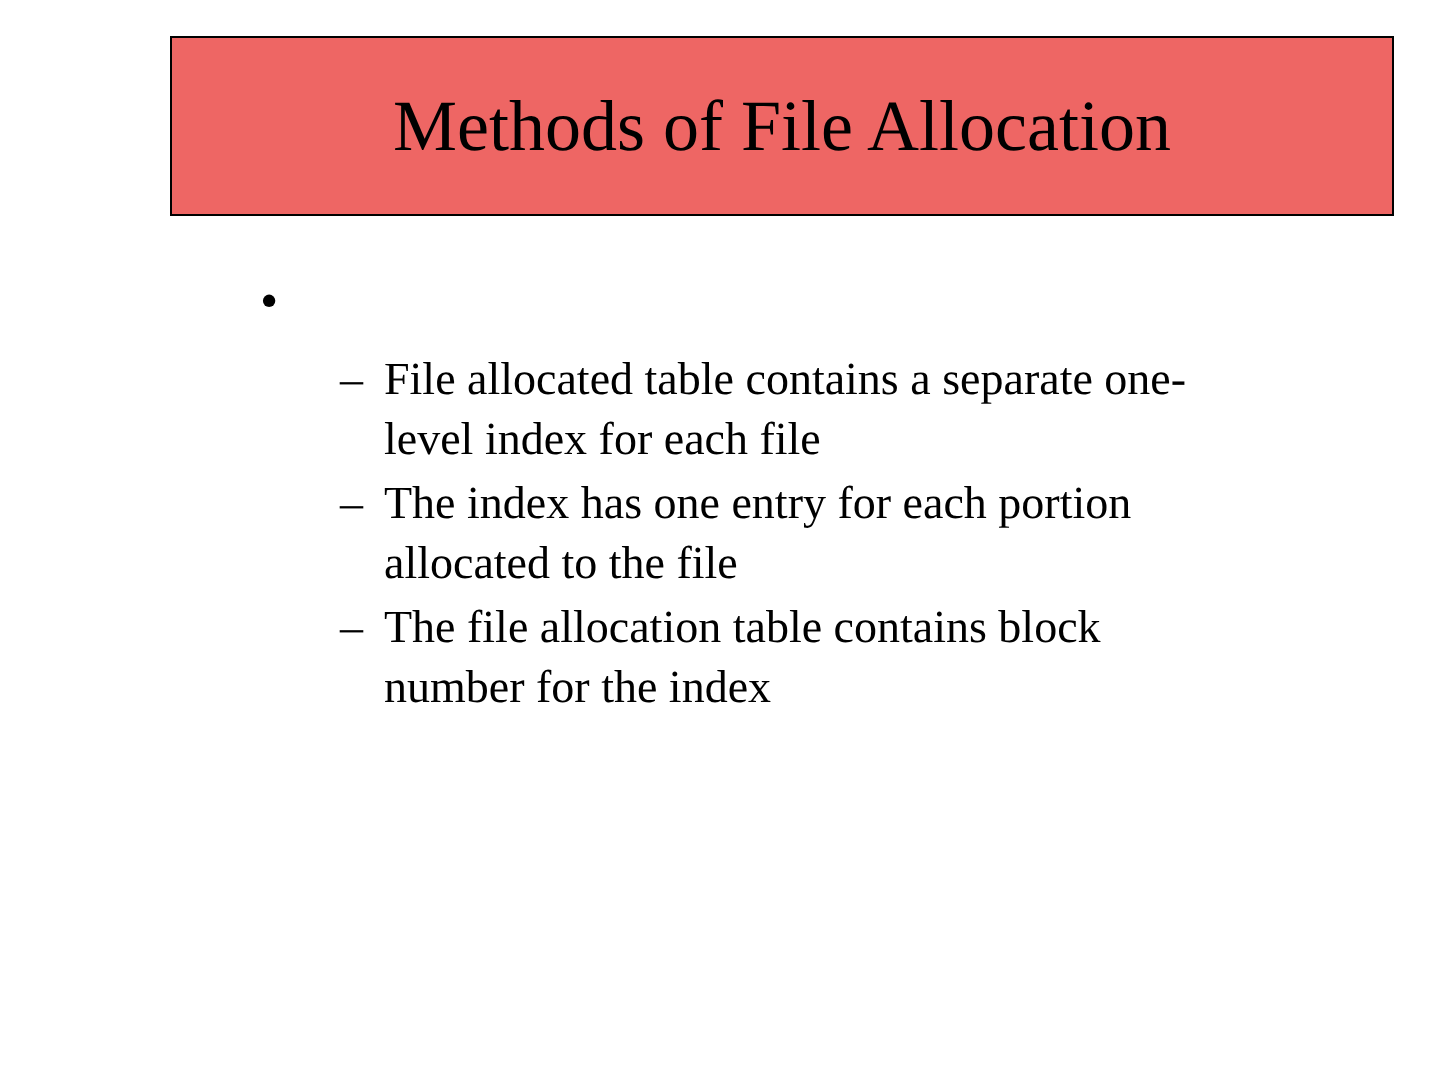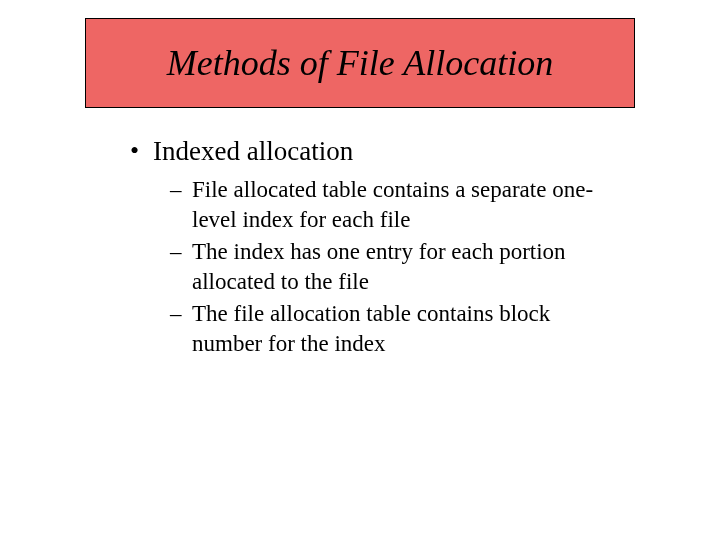--- a/index.html
+++ b/index.html
@@ -12,28 +12,27 @@
       height: 540px;
       background: #ffffff;
       font-family: "Times New Roman", Times, serif;
       color: #000000;
       position: relative;
     }
     .title-box {
       position: absolute;
       left: 85px;
       top: 18px;
-      width: 550px;
+      width: 612px;
       height: 90px;
       background: #ee6664;
       border: 1px solid #000000;
       display: flex;
       align-items: center;
       justify-content: center;
-      font-style: italic;
     }
     .title-text {
       font-size: 36px;
       font-weight: normal;
       color: #000000;
     }
     .body-content {
       position: absolute;
       left: 130px;
       top: 135px;
@@ -76,21 +75,20 @@
 </head>
 <body>
 
 <div class="title-box">
   <div class="title-text">Methods of File Allocation</div>
 </div>
 
 <div class="body-content">
   <div class="bullet-row">
     <span class="bullet-dot">•</span>
-    <span class="bullet-text">Indexed allocation</span>
   </div>
   <div class="sub-list">
     <div class="sub-row">
       <span class="sub-dash">–</span>
       <span class="sub-text">File allocated table contains a separate one-level index for each file</span>
     </div>
     <div class="sub-row">
       <span class="sub-dash">–</span>
       <span class="sub-text">The index has one entry for each portion allocated to the file</span>
     </div>

